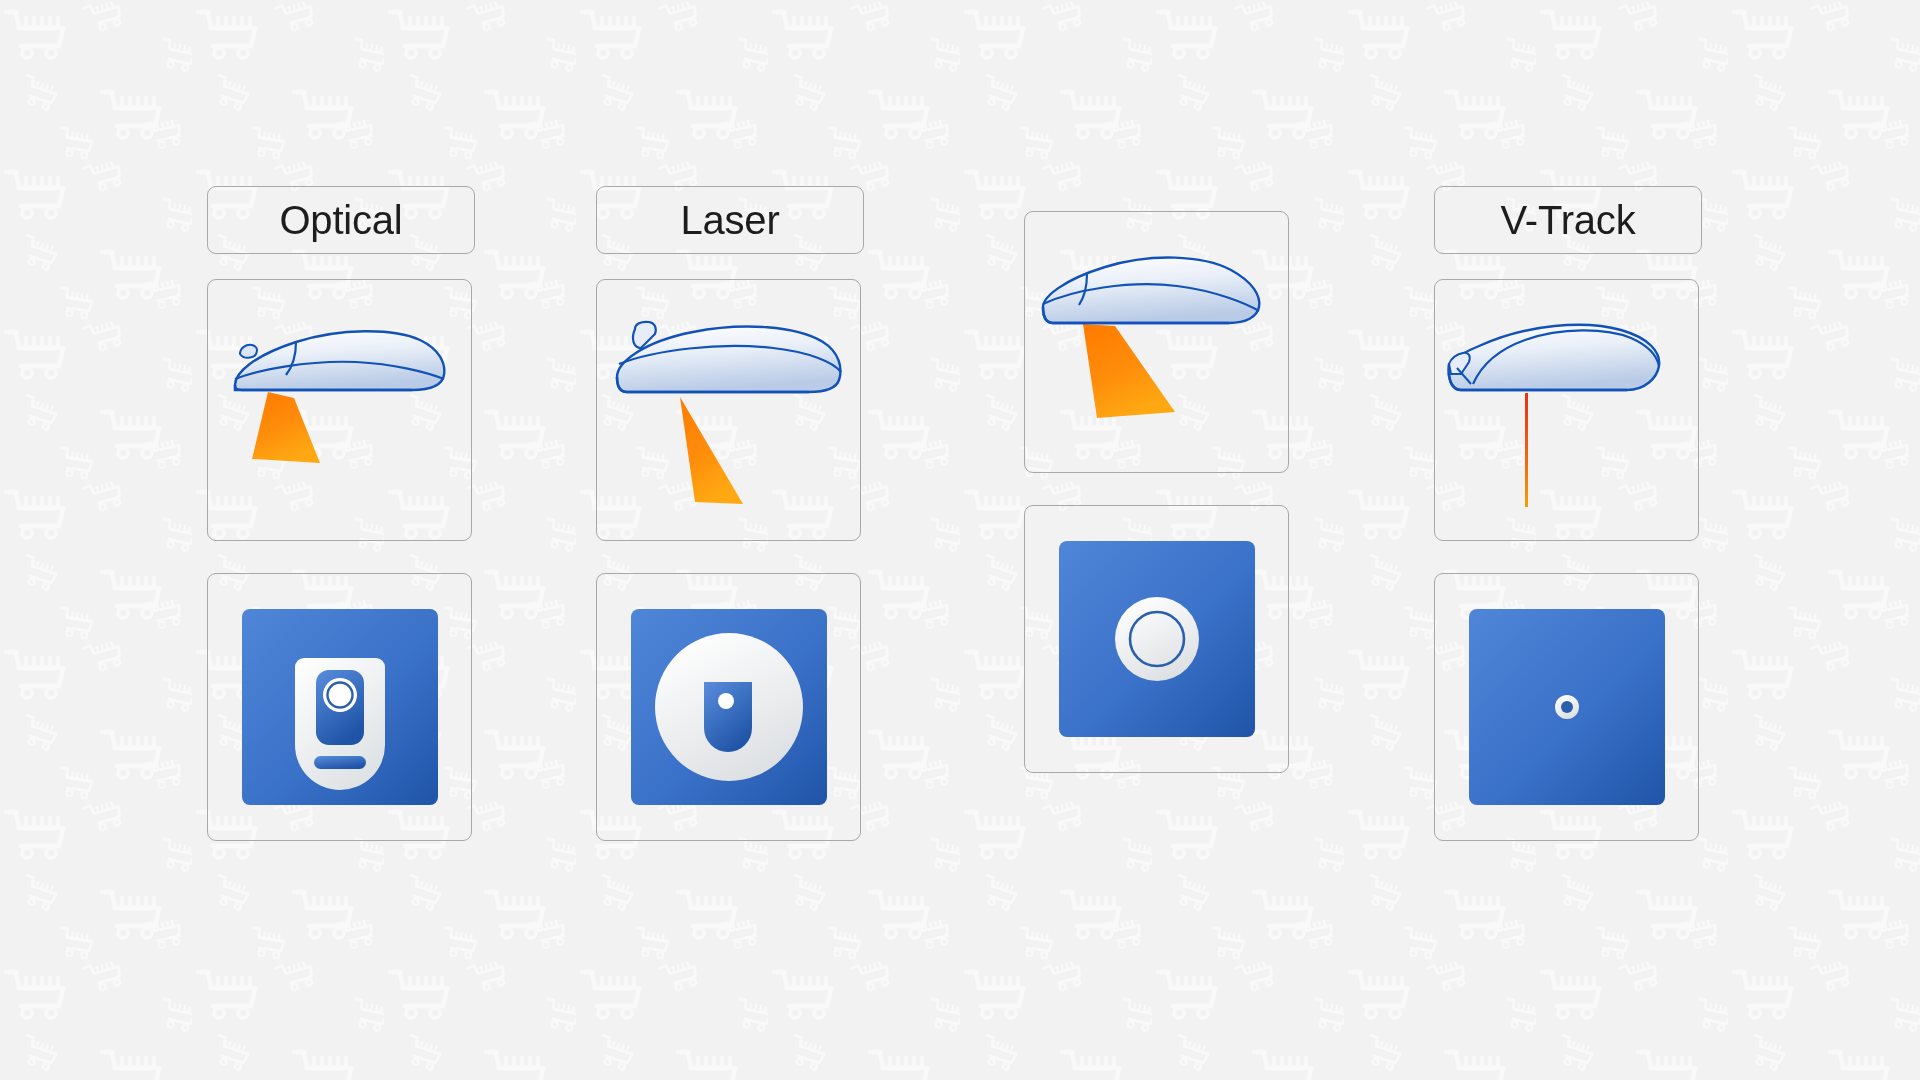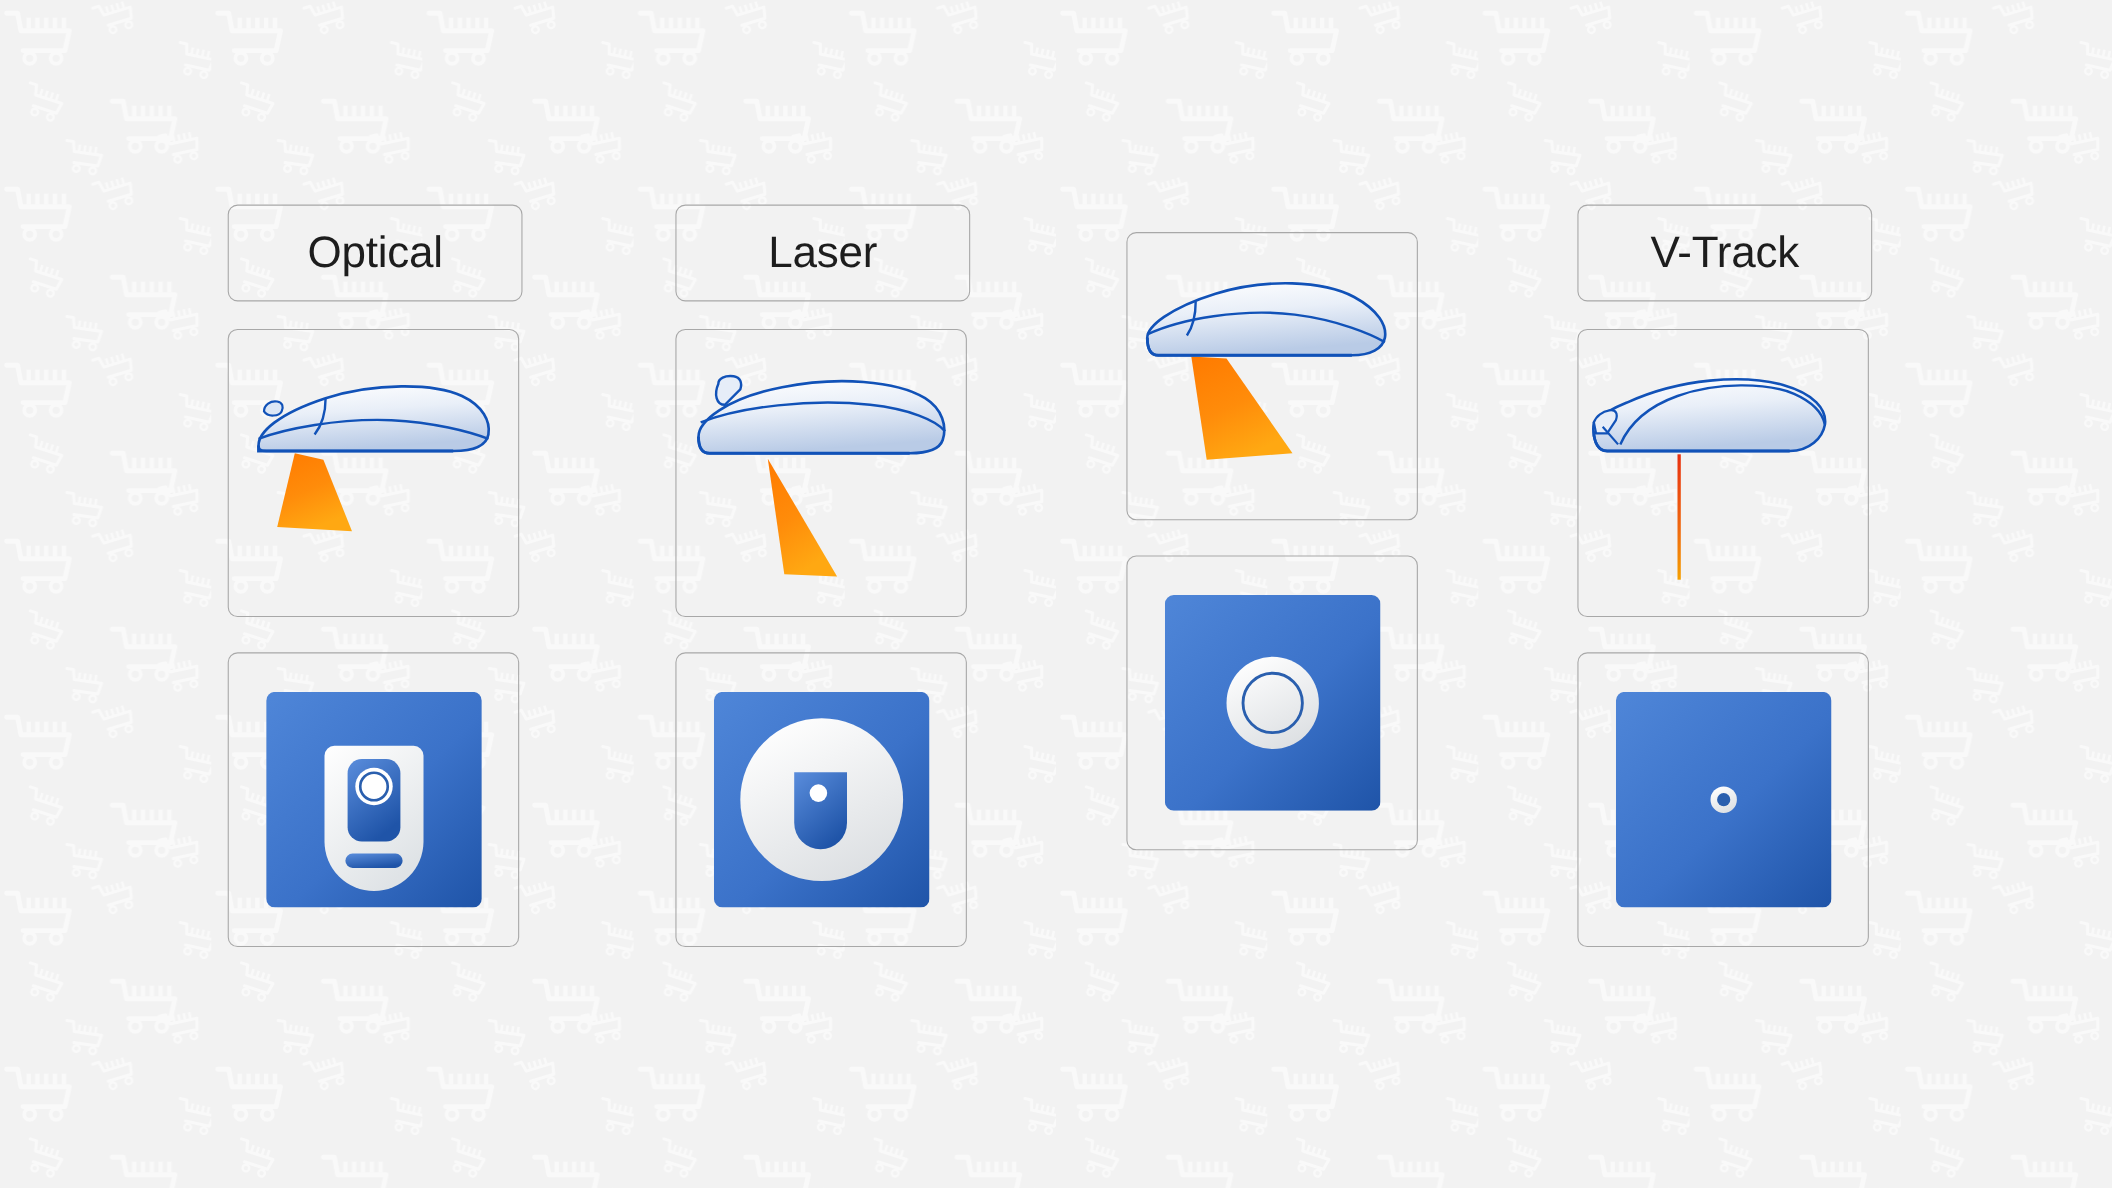--- a/index.html
+++ b/index.html
@@ -21,32 +21,32 @@
     left:0; top:0;
     width:1920px; height:1080px;
     z-index:2;
   }
   .col{
     position:absolute;
     top:186px;
     width:268px;
   }
   .col.c0{ left:207px; }
-  .col.c1{ left:614px; }
+  .col.c1{ left:596px; }
   .col.c2{ left:1024px; }
   .col.c3{ left:1434px;text-align:center; }
 
   .card{
     background:transparent;
     border:1.5px solid #a8a8a8;
     border-radius:9px;
     position:relative;
   }
   .card-label{
-    height:88px;
+    height:68px;
     display:flex;
     align-items:center;
     justify-content:center;
   }
   .card-label .txt{
     font-size:40px;
     color:#1d1d1d;
     letter-spacing:-0.2px;
     white-space:nowrap;
     font-weight:400;

